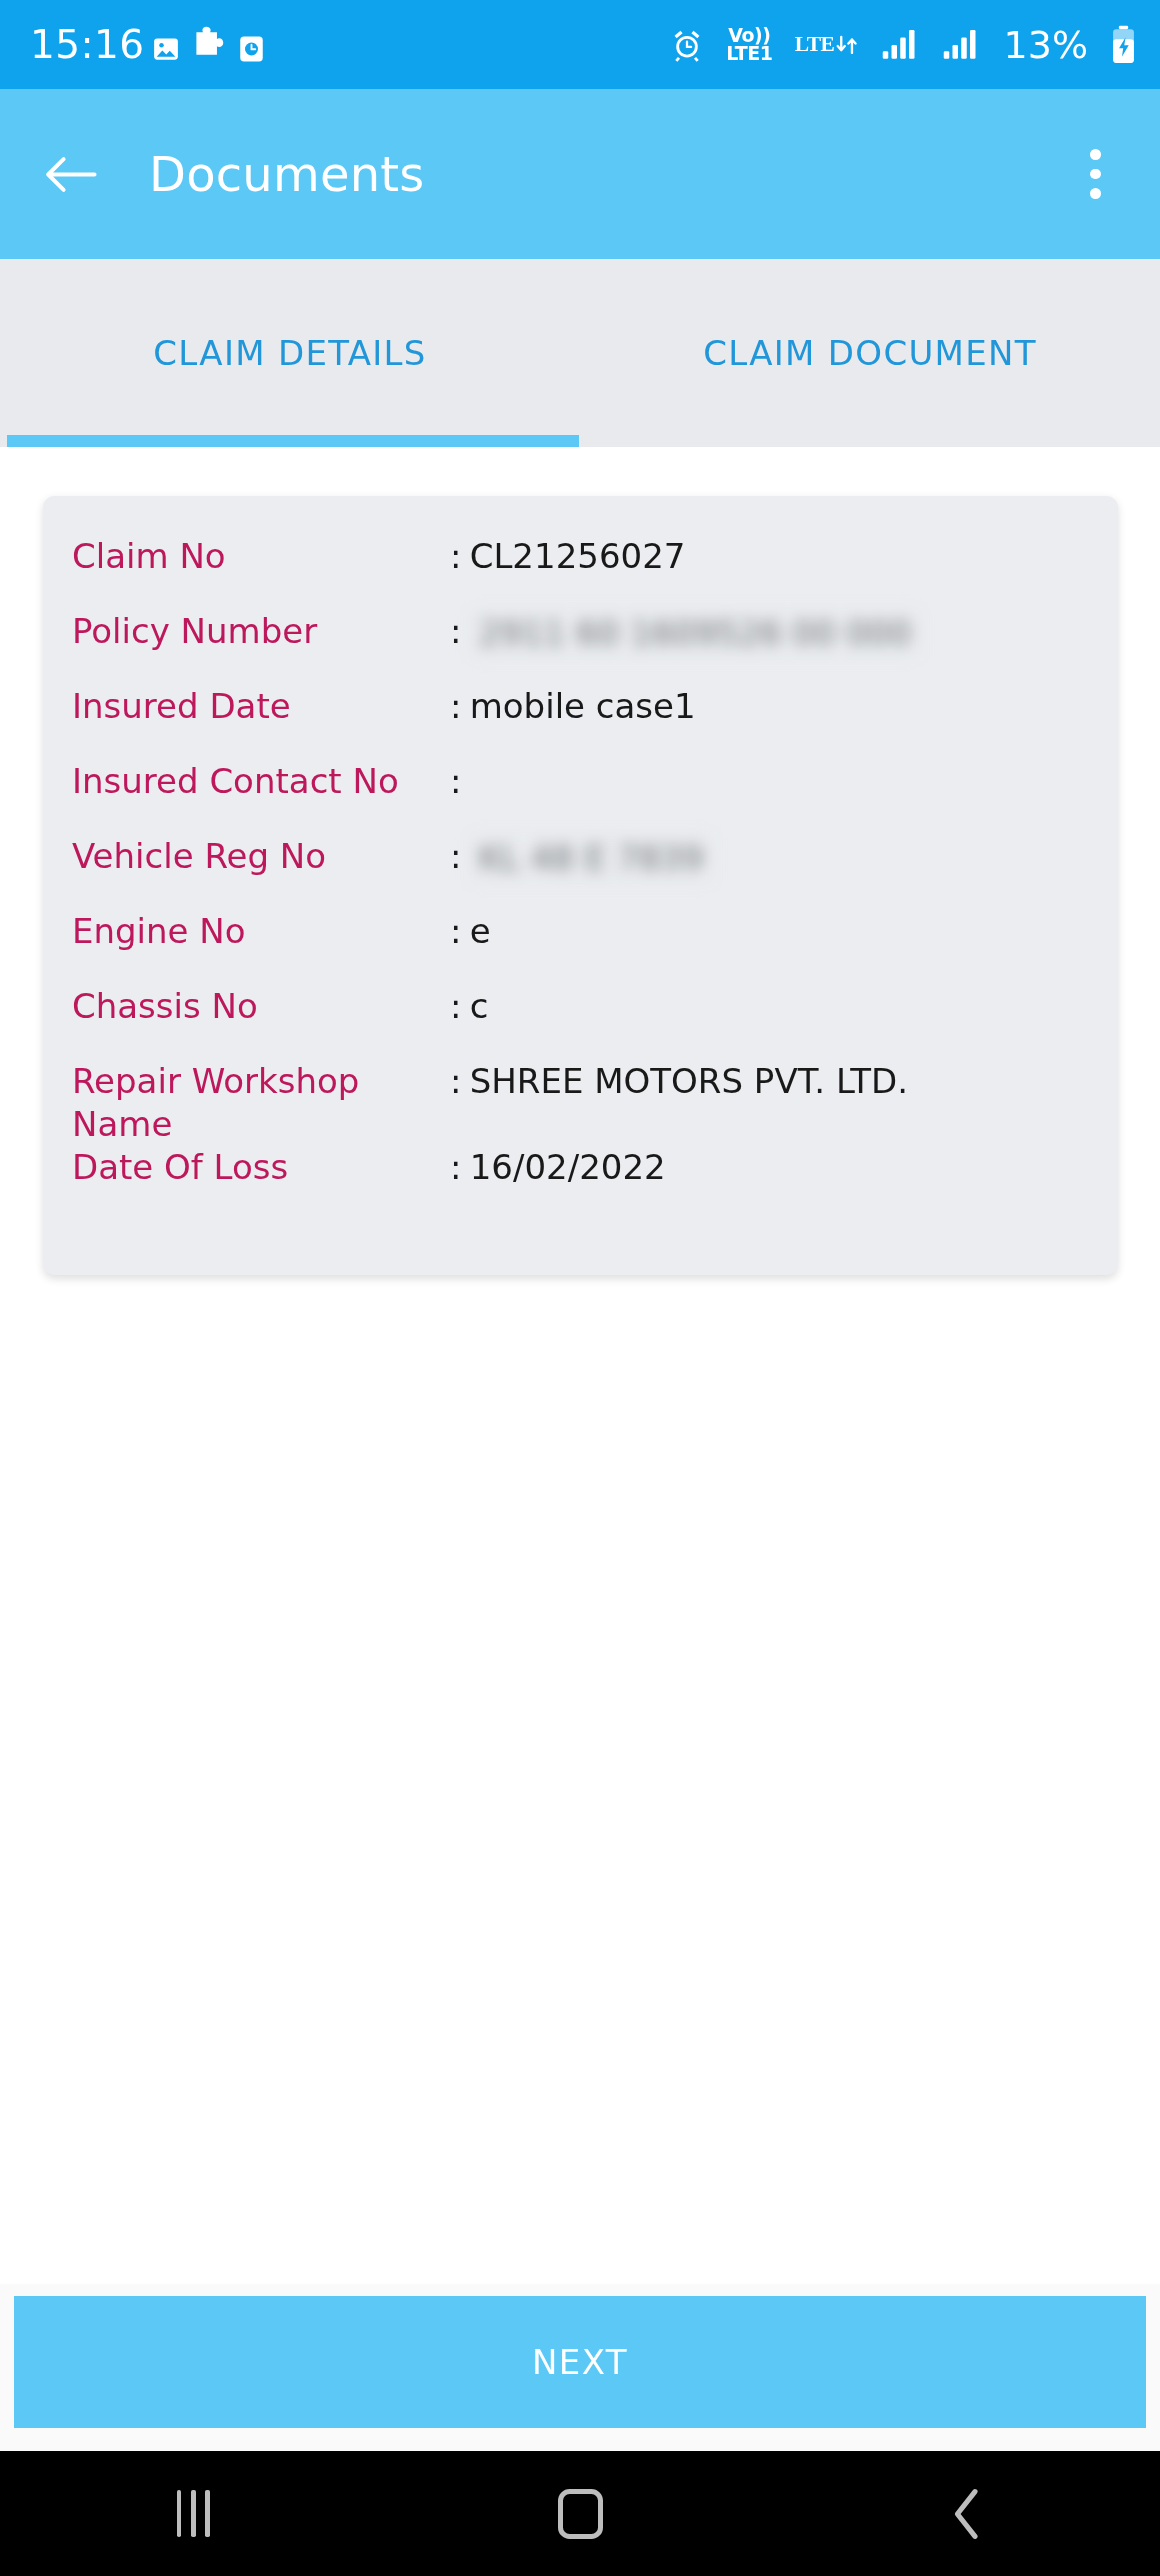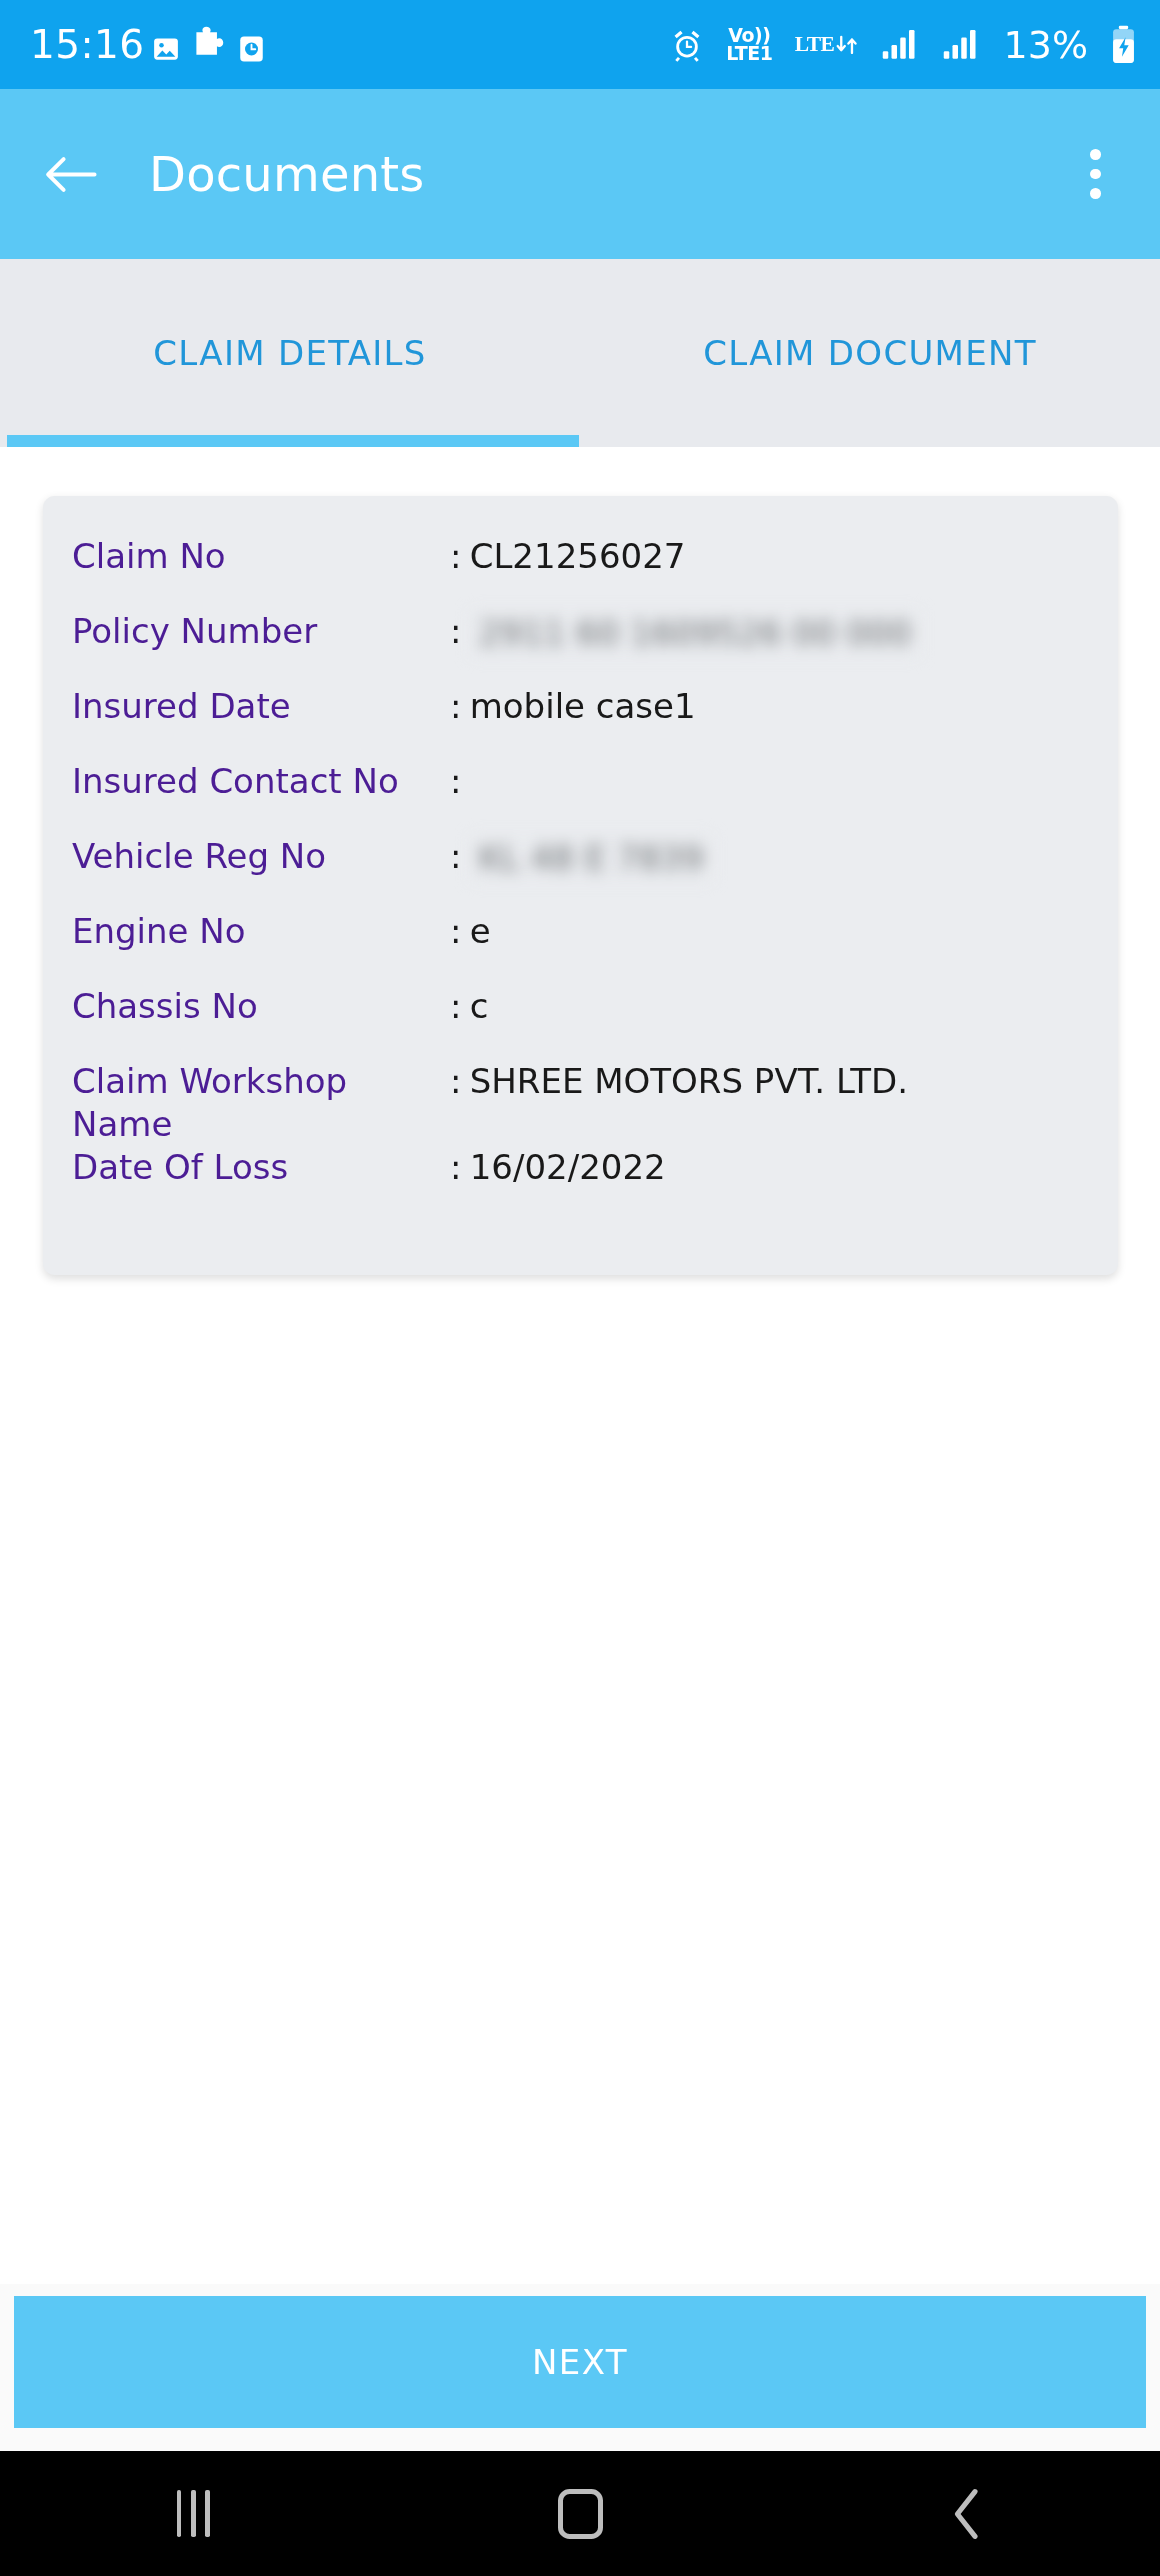--- a/index.html
+++ b/index.html
@@ -49,21 +49,21 @@
   .tab-indicator { position:absolute; left:7.2px; bottom:0; width:572px; height:11.6px; background:#5BC8F5; }
 
   
   .content { flex:1; background:#ffffff; position:relative; padding:49px 42px 0 43px; }
   .card {
     background:#EBEDF0; border-radius:11.6px; padding:39px 0 54px 0;
     box-shadow:0 3.6px 8px rgba(0,0,0,0.13);
   }
   .row { display:flex; align-items:flex-start; padding:0 0 0 29px; min-height:75px; }
   .row .label {
-    width:378px; flex:none; color:#4c1d95; font-size:34px; line-height:43px;
+    width:378px; flex:none; color:#be185d; font-size:34px; line-height:43px;
     padding-right:14.3px; word-wrap:break-word;
   }
   .row .sep { width:19.7px; flex:none; color:#191919; font-size:34px; line-height:43px; }
   .row .value { flex:1; color:#191919; font-size:34px; line-height:43px; position:relative; }
 
   .blurred {
     display:inline-block; color:#6f7376; filter:blur(7.2px);
     background:rgba(232,233,236,0.55); padding:1.8px 9px; border-radius:2.7px;
     user-select:none; white-space:nowrap;
   }
@@ -223,21 +223,21 @@
         <div class="value">e</div>
       </div>
 
       <div class="row">
         <div class="label">Chassis No</div>
         <div class="sep">:</div>
         <div class="value">c</div>
       </div>
 
       <div class="row">
-        <div class="label">Claim Workshop Name</div>
+        <div class="label">Repair Workshop Name</div>
         <div class="sep">:</div>
         <div class="value">SHREE MOTORS PVT. LTD.</div>
       </div>
 
       <div class="row">
         <div class="label">Date Of Loss</div>
         <div class="sep">:</div>
         <div class="value">16/02/2022</div>
       </div>
 

